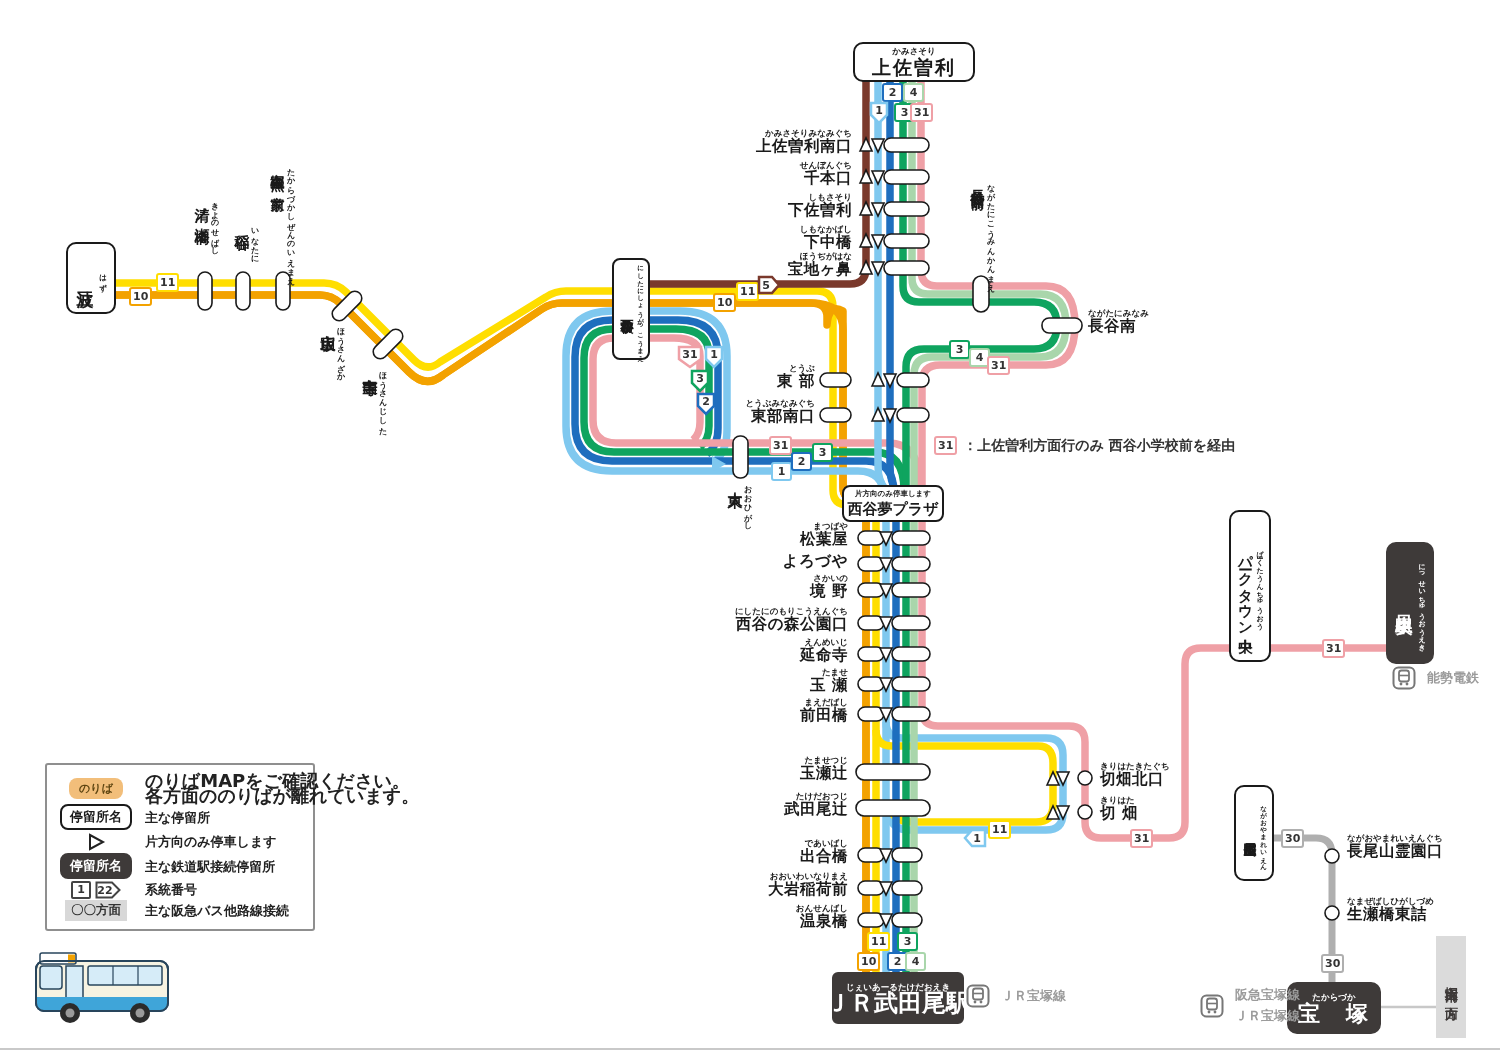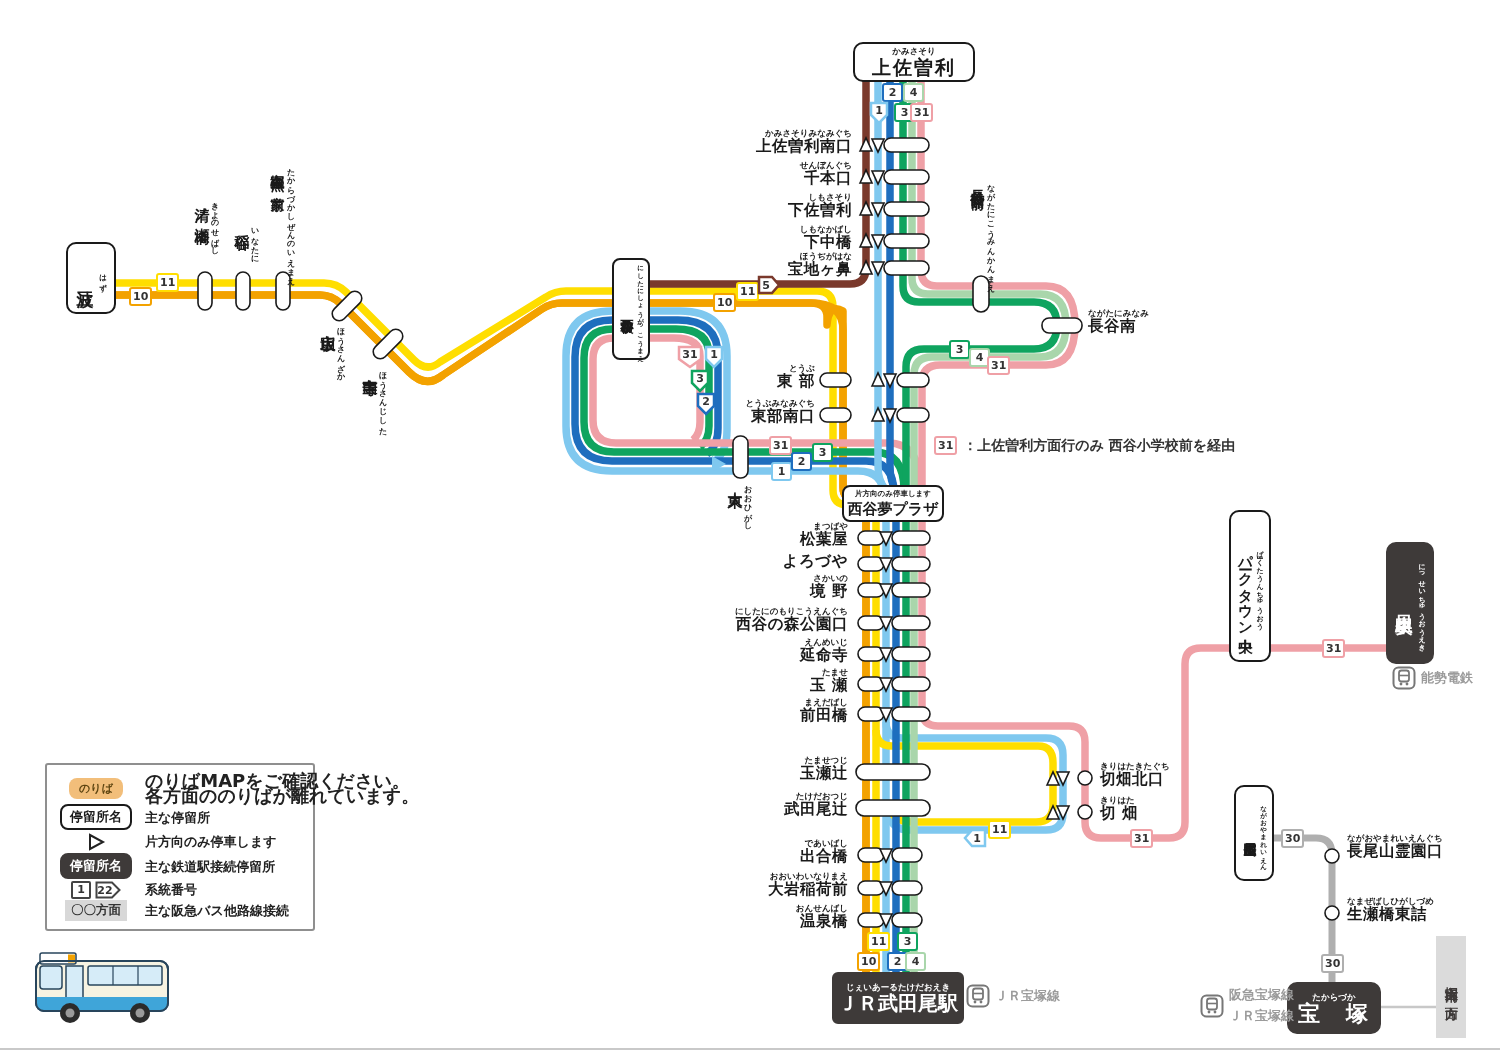--- a/index.html
+++ b/index.html
@@ -29,21 +29,21 @@
   
   .bq{position:absolute;min-width:13px;height:13px;padding:1px 2px;background:#fff;border:2.5px solid #000;
       border-radius:3px;font-weight:bold;font-size:11px;line-height:13px;color:#333;text-align:center;box-sizing:content-box;}
   .pent{position:absolute;}
   .pent text{font-family:"DejaVu Sans",sans-serif;font-weight:bold;font-size:11px;fill:#333;text-anchor:middle;}
   
   .note{position:absolute;display:flex;align-items:center;gap:6px;color:#333;font-size:14px;font-weight:bold;}
   .note .bqi{min-width:13px;height:13px;padding:1px 2px;background:#fff;border:2.5px solid #EFA0A6;border-radius:3px;
       font-weight:bold;font-size:11px;line-height:13px;color:#333;text-align:center;}
   
-  .rail{position:absolute;display:flex;align-items:center;gap:5px;color:#9b9b9b;font-size:13px;font-weight:bold;white-space:nowrap;}
+  .rail{position:absolute;display:flex;align-items:center;gap:11px;color:#9b9b9b;font-size:13px;font-weight:bold;white-space:nowrap;}
   .railcol{display:flex;flex-direction:column;gap:3px;}
   
   #legend{position:absolute;left:45px;top:763px;width:270px;height:168px;background:#fff;border:2px solid #8f8f8f;
           border-radius:3px;box-sizing:border-box;padding:8px 10px;display:flex;flex-direction:column;justify-content:space-between;}
   .lrow{display:flex;align-items:center;gap:10px;}
   .licon{width:78px;display:flex;align-items:center;justify-content:center;flex:0 0 78px;}
   .ltxt{font-size:13px;font-weight:bold;color:#222;line-height:15px;white-space:nowrap;}
   .noriba{background:#F2BE7A;color:#5d4410;font-size:11px;font-weight:bold;border-radius:8px;padding:3px 10px;text-align:center;}
   .lstop{background:#fff;border:2px solid #1a1a1a;border-radius:8px;font-size:13px;font-weight:bold;color:#1a1a1a;padding:2px 8px;}
   .lstopd{background:#3E3A39;border:2px solid #3E3A39;border-radius:8px;font-size:13px;font-weight:bold;color:#fff;padding:2px 8px;}
@@ -245,21 +245,21 @@
   <div class="vtbox" style="left:1234px;top:785px;width:40px;height:96px;">
     <span class="nm" style="font-size:13px;letter-spacing:0;">長尾山霊園</span>
     <span class="fg" style="font-size:6.5px;">ながおやまれいえん</span>
   </div>
   <div class="tbox dark" style="left:1287px;top:982px;width:94px;height:52px;">
     <span class="fg">たからづか</span>
     <span class="nm" style="font-size:22px;">宝　塚</span>
   </div>
   <div class="tbox dark" style="left:832px;top:972px;width:132px;height:52px;border-radius:6px;">
     <span class="fg">じぇいあーるたけだおえき</span>
-    <span class="nm" style="font-size:20px;letter-spacing:0;">ＪＲ武田尾駅</span>
+    <span class="nm" style="font-size:24px;letter-spacing:0;">ＪＲ武田尾駅</span>
   </div>
   <div class="hbox" style="left:1436px;top:936px;width:30px;height:102px;">
     <span class="nm">宝塚市内 方面</span>
   </div>
 
   <div class="st" style="right:648px;top:128px;">
     <span class="fg">かみさそりみなみぐち</span>
     <span class="nm">上佐曽利南口</span>
   </div>
   <div class="st" style="right:648px;top:160px;">

